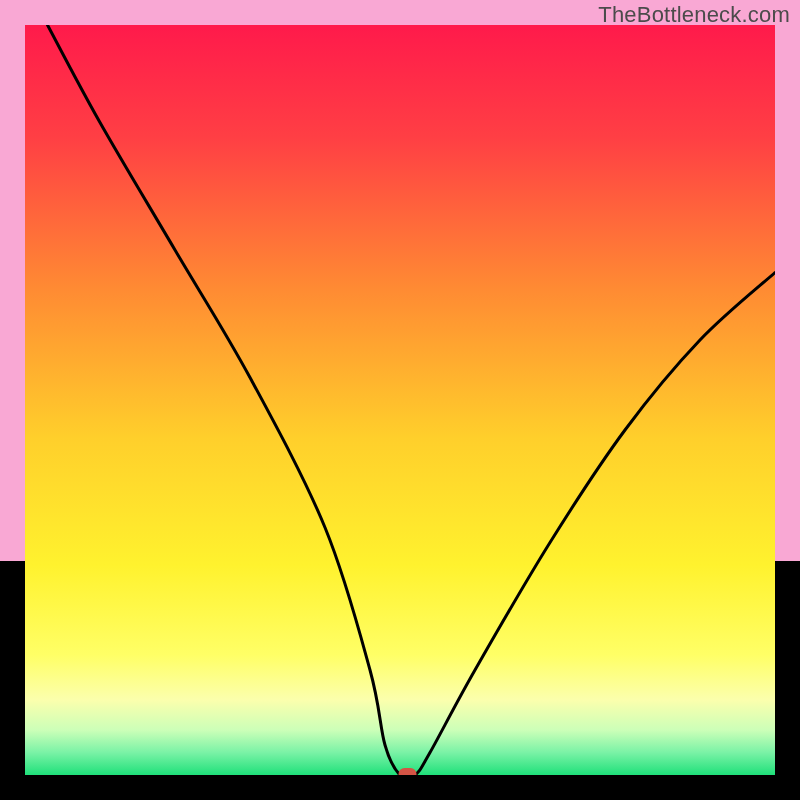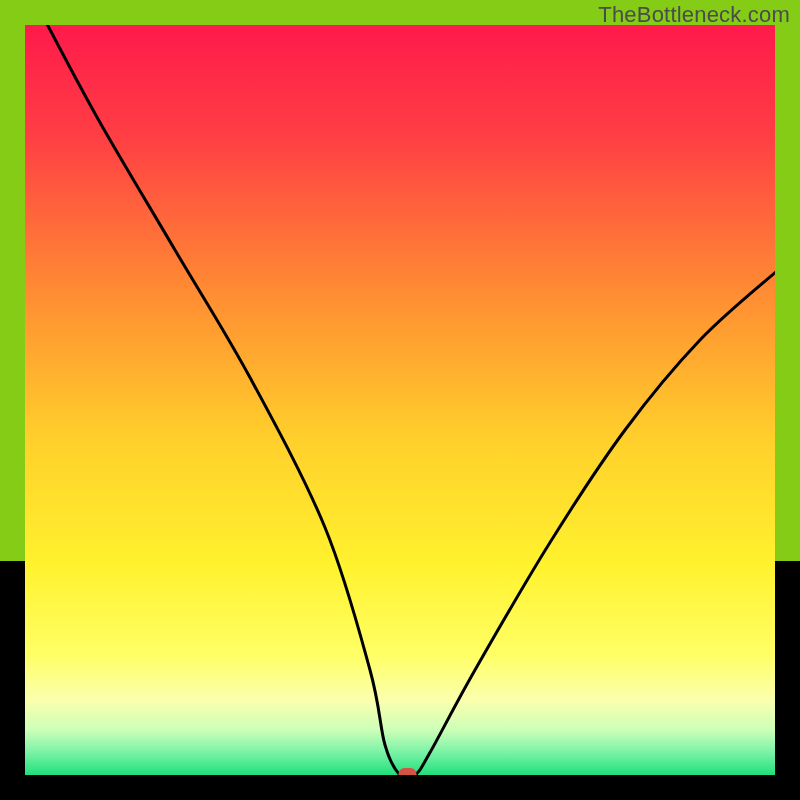--- a/index.html
+++ b/index.html
@@ -8,21 +8,21 @@
     width: 800px;
     height: 800px;
     background: #000;
     font-family: Arial, Helvetica, sans-serif;
     overflow: hidden;
   }
   .frame {
     position: relative;
     width: 800px;
     height: 561px;
-    background: #84cc16;
+    background: #f9a8d4;
   }
   .watermark {
     position: absolute;
     top: 2px;
     right: 10px;
     color: #4b4b4b;
     font-size: 22px;
     font-weight: 500;
     letter-spacing: 0.2px;
     z-index: 10;

